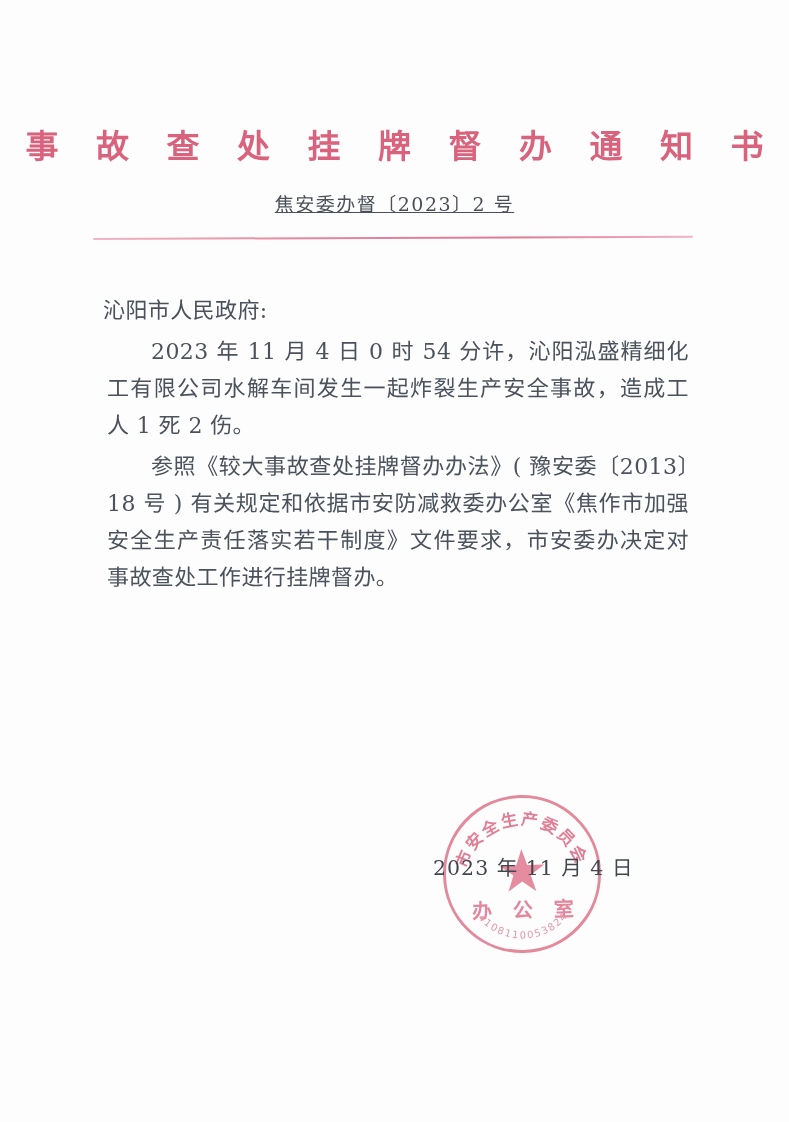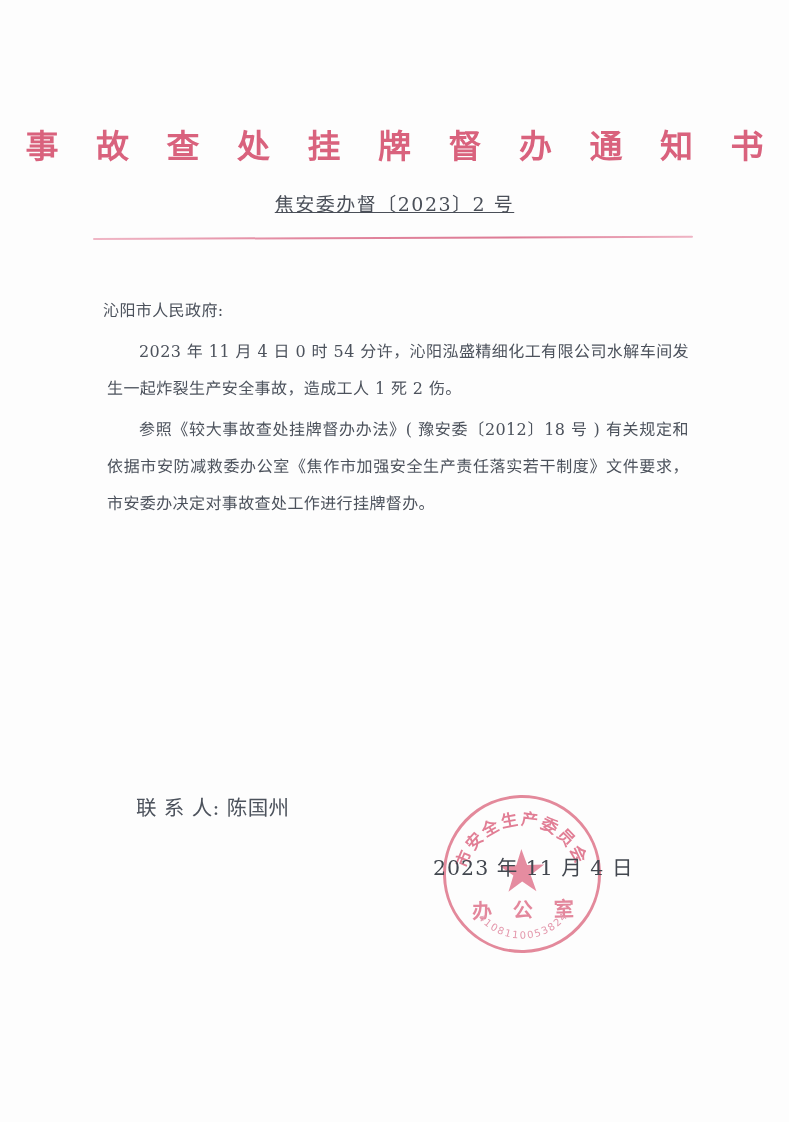--- a/index.html
+++ b/index.html
@@ -69,21 +69,21 @@
     transform-origin: left center;
   }
 
   
   .doc-body {
     position: absolute;
     left: 103px;
     top: 292px;
     width: 590px;
     color: #4c525c;
-    font-size: 16px;
+    font-size: 22px;
     line-height: 37px;
     letter-spacing: 0.4px;
     text-align: justify;
     text-justify: inter-ideograph;
   }
 
   .addressee {
     margin: 0 0 0 0;
     text-indent: 0;
   }
@@ -208,28 +208,24 @@
   <header class="doc-header">
     <h1 class="doc-title">事 故 查 处 挂 牌 督 办 通 知 书</h1>
     <p class="doc-number">焦安委办督〔2023〕2 号</p>
   </header>
 
   <div class="header-rule"></div>
 
   <main class="doc-body">
     <p class="addressee">沁阳市人民政府:</p>
     <p class="para">2023 年 11 月 4 日 0 时 54 分许，沁阳泓盛精细化工有限公司水解车间发生一起炸裂生产安全事故，造成工人 1 死 2 伤。</p>
-    <p class="para">参照《较大事故查处挂牌督办办法》( 豫安委〔2012〕18 号 ) 有关规定和依据市安防减救委办公室《焦作市加强安全生产责任落实若干制度》文件要求，市安委办决定对事故查处工作进行挂牌督办。</p>
+    <p class="para">参照《较大事故查处挂牌督办办法》( 豫安委〔2013〕18 号 ) 有关规定和依据市安防减救委办公室《焦作市加强安全生产责任落实若干制度》文件要求，市安委办决定对事故查处工作进行挂牌督办。</p>
   </main>
 
   <div class="contact-block">
-    <p class="contact-line">
-      <span class="contact-label">联 系 人:</span>
-      <span>陈国州</span>
-    </p>
   </div>
 
   <div class="seal-area">
 
     <div class="seal">
 
       <svg class="seal-arc-text" viewBox="0 0 152 152">
         <defs>
           <path id="sealArc" d="M 19,84 A 57,57 0 0 1 133,84"></path>
         </defs>

